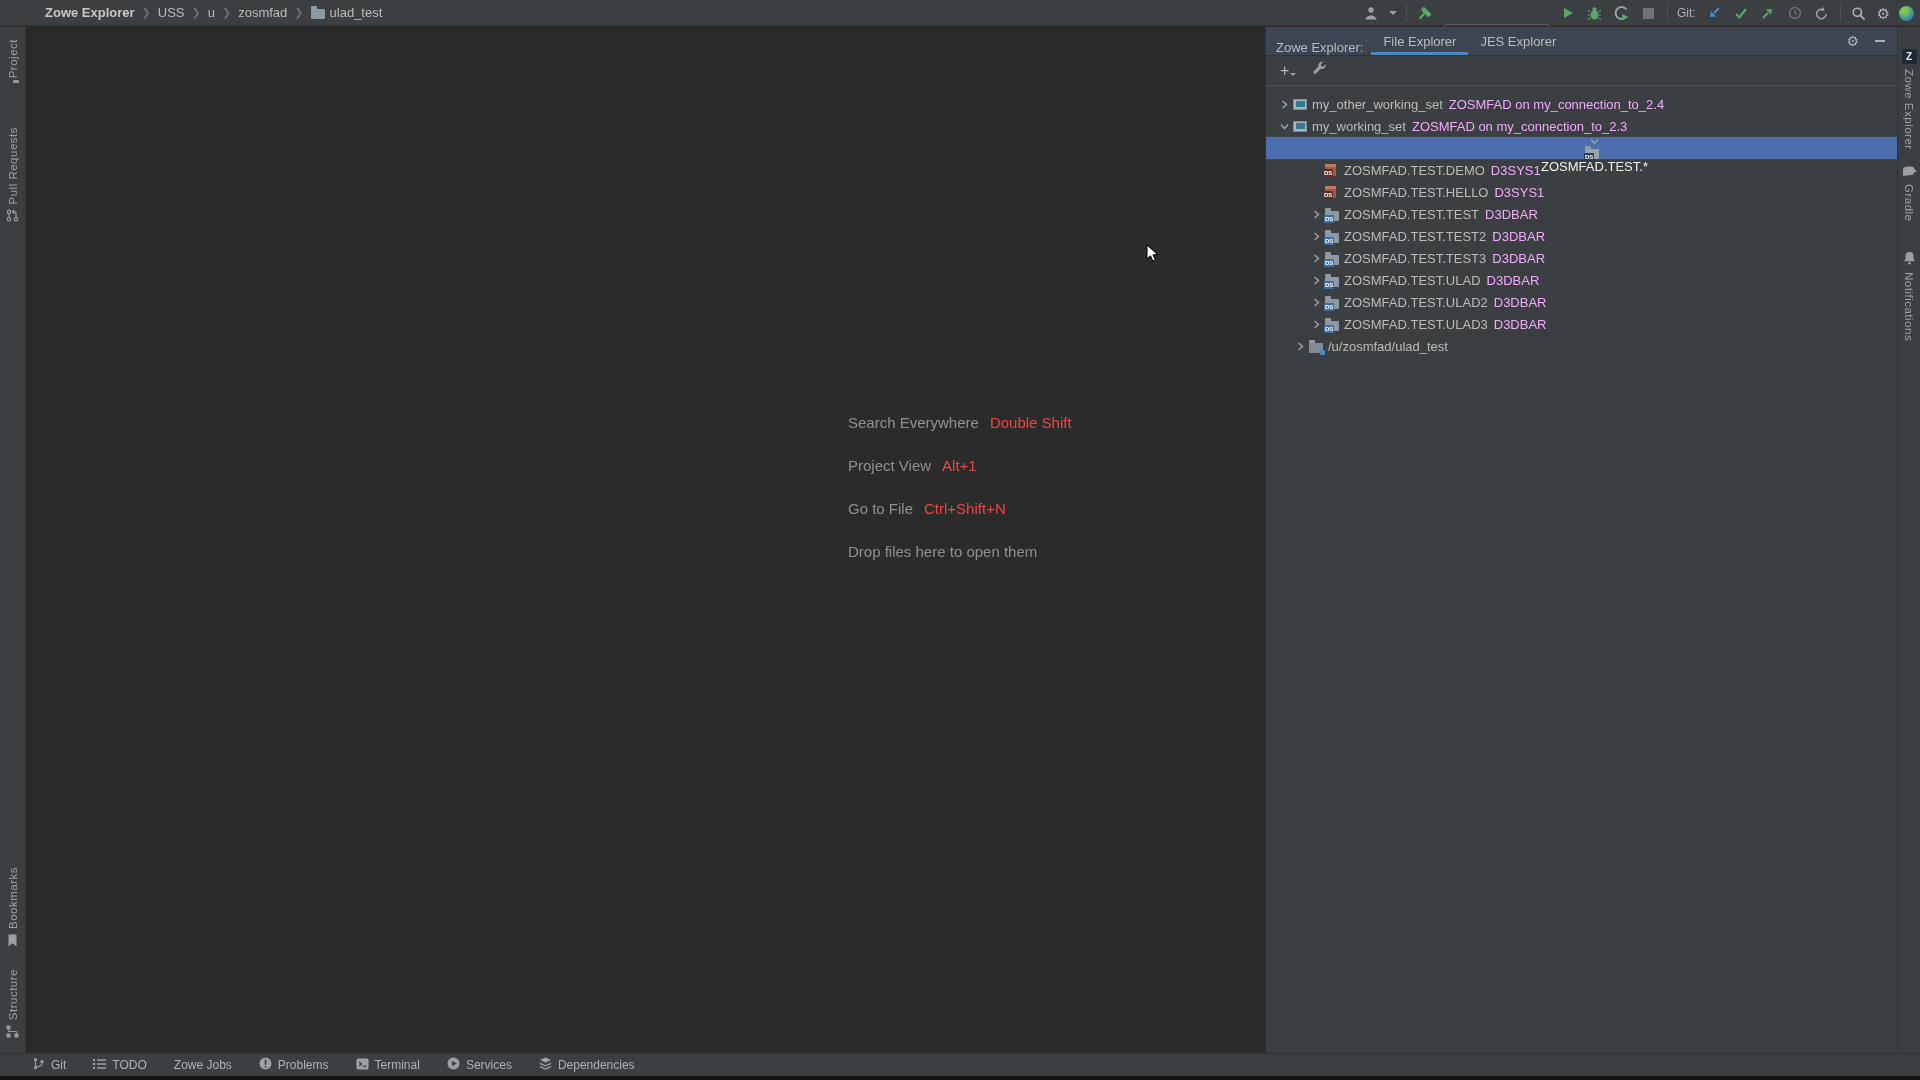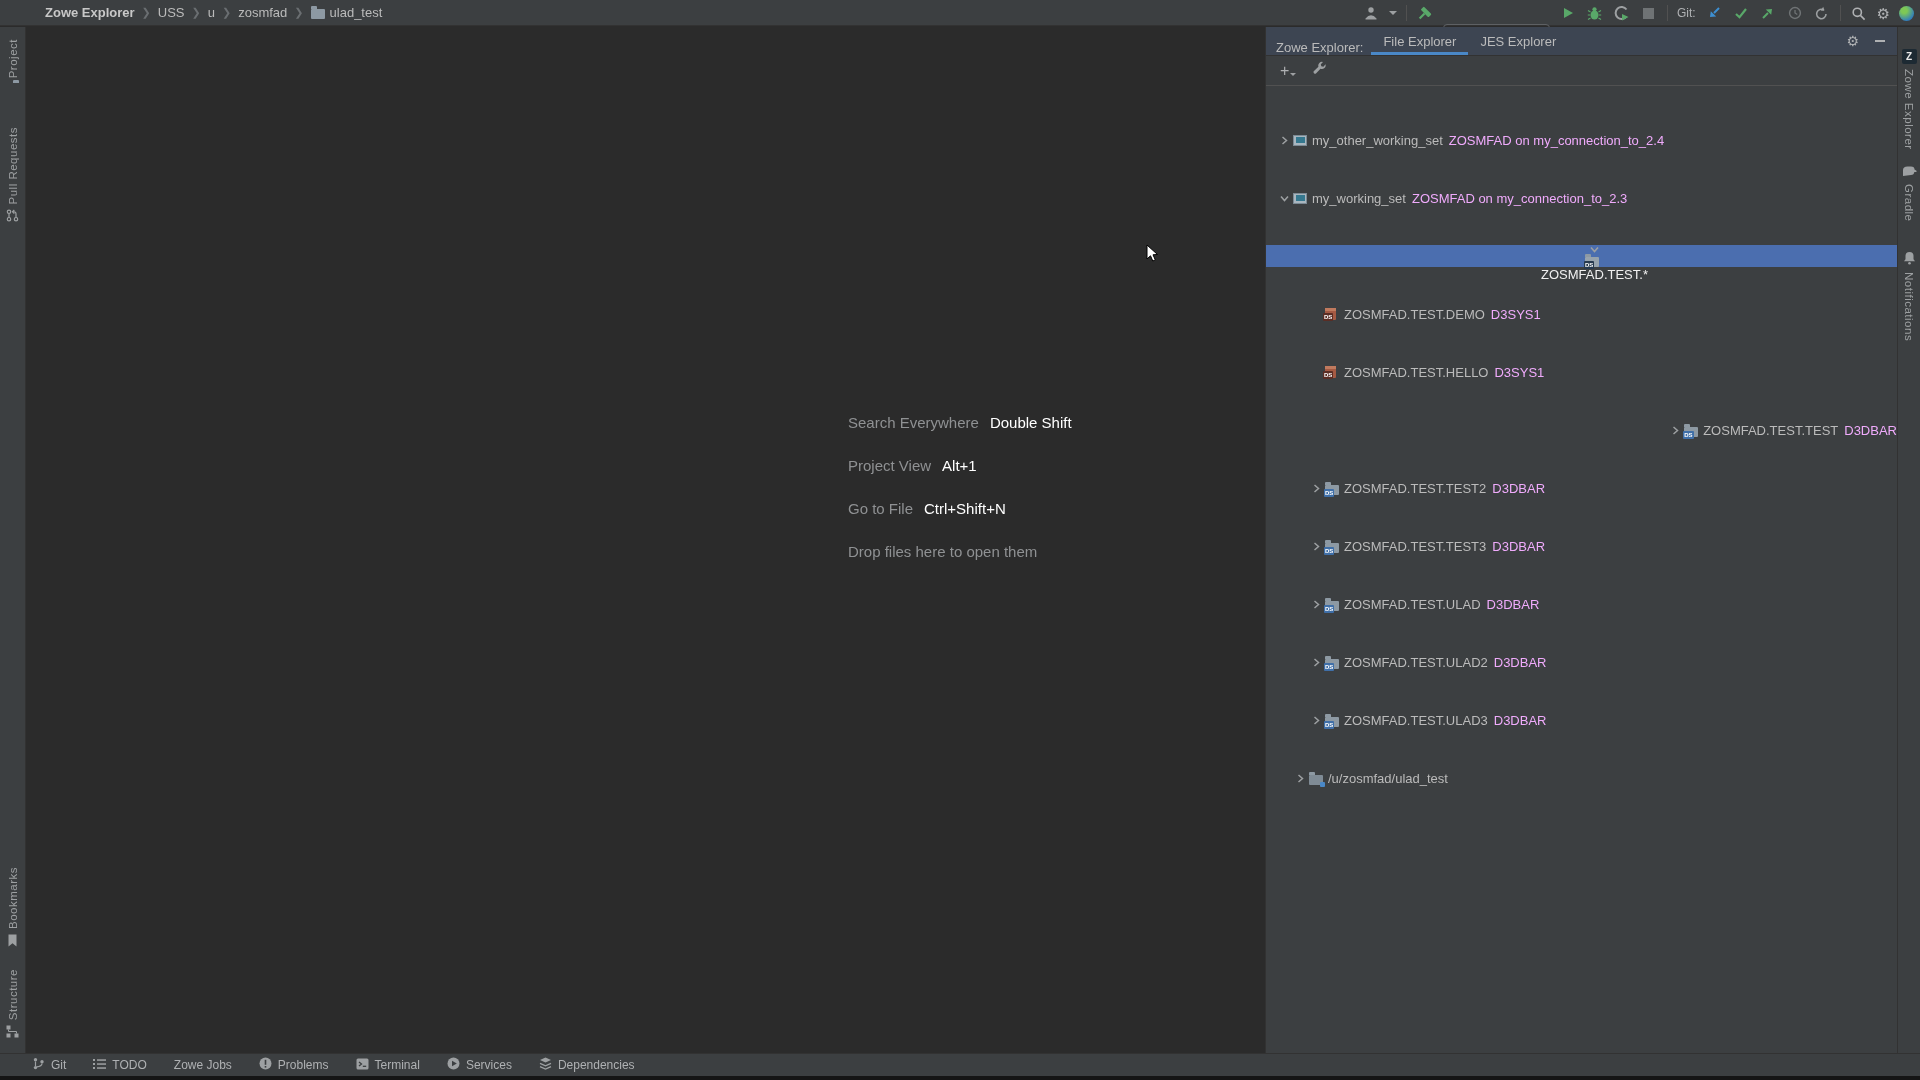--- a/index.html
+++ b/index.html
@@ -40,21 +40,21 @@
   .zowe-z { width:15px; height:15px; background:#1d2a33; border-radius:2px; color:#e8e8e8;
             font-size:10px; font-weight:bold; display:flex; align-items:center;
             justify-content:center; }
 
   
   #editor { position:absolute; left:27px; top:27px; width:1238px; height:1026px;
             background:#2b2b2b; }
   #shortcuts { position:absolute; left:821px; top:374px; font-size:15px; }
   .sc-row { height:43px; display:flex; align-items:center; gap:11px; white-space:nowrap; }
   .sc-label { color:#8f9193; }
-  .sc-key   { color:#ffffff; }
+  .sc-key   { color:#ef4444; }
 
   
   #panel { position:absolute; left:1265px; top:27px; width:632px; height:1026px;
            background:#3c3f41; border-left:1px solid #323232; }
   #panel-header { position:relative; height:29px; background:#3d4552;
                   border-bottom:1px solid #323232; display:flex; align-items:flex-end;
                   font-size:13px; color:#bbbbbb; }
   #panel-title { padding-left:10px; white-space:nowrap; }
   .panel-tab { position:relative; height:100%; display:flex; align-items:center;
                padding:0 12px; color:#bbbbbb; white-space:nowrap; }
@@ -66,21 +66,21 @@
   #panel-toolbar { height:30px; display:flex; align-items:center; gap:16px;
                    padding-left:14px; border-bottom:1px solid #515151; }
   .plus-glyph { color:#afb1b3; font-size:16px; line-height:1; display:flex; align-items:flex-start; }
   .plus-caret { width:0; height:0; border-left:3px solid transparent;
                 border-right:3px solid transparent; border-top:3px solid #9da0a2;
                 margin-top:10px; margin-left:1px; }
 
   
   #tree { position:absolute; left:0; top:66px; width:631px; }
   .tree-row { height:22px; display:flex; align-items:center; font-size:13px;
-              color:#bbbbbb; white-space:nowrap;margin-top:36px; }
+              color:#bbbbbb; white-space:nowrap; }
   .tree-row.selected { background:#4b6eaf; color:#f0f0f0;flex-direction:column; }
   .chev-slot { width:17px; display:flex; align-items:center; justify-content:center; flex:none; }
   .icon-slot { width:19px; display:flex; align-items:center; flex:none; }
   .tree-suffix { color:#f0abfc; margin-left:6px; }
 
   
   .ic-ws { width:14px; height:11px; background:#a9b6bf; border:1px solid #7c8a94;
            display:flex; align-items:center; justify-content:center; }
   .ic-ws i { display:block; width:9px; height:6px; background:#35788f; }
   .folder { position:relative; width:14px; height:10px; background:#8d99a3;
@@ -372,21 +372,21 @@
       <div class="tree-row" style="padding-left: 42px;">
         <span class="chev-slot"></span>
         <span class="icon-slot">
           <span class="ic-seq">
             <span class="badge">DS</span>
           </span>
         </span>
         <span>ZOSMFAD.TEST.HELLO</span>
         <span class="tree-suffix">D3SYS1</span>
       </div>
-      <div class="tree-row" style="padding-left: 60px; justify-content: flex-end;">
+      <div class="tree-row" style="padding-left: 42px;">
         <span class="chev-slot">
           <svg width="9" height="9">
             <path d="M2.5 1 L6.5 4.5 L2.5 8" fill="none" stroke="#9da0a2" stroke-width="1.5"></path>
           </svg>
         </span>
         <span class="icon-slot">
           <span class="folder">
             <span class="badge badge-ds-blue">DS</span>
           </span>
         </span>

